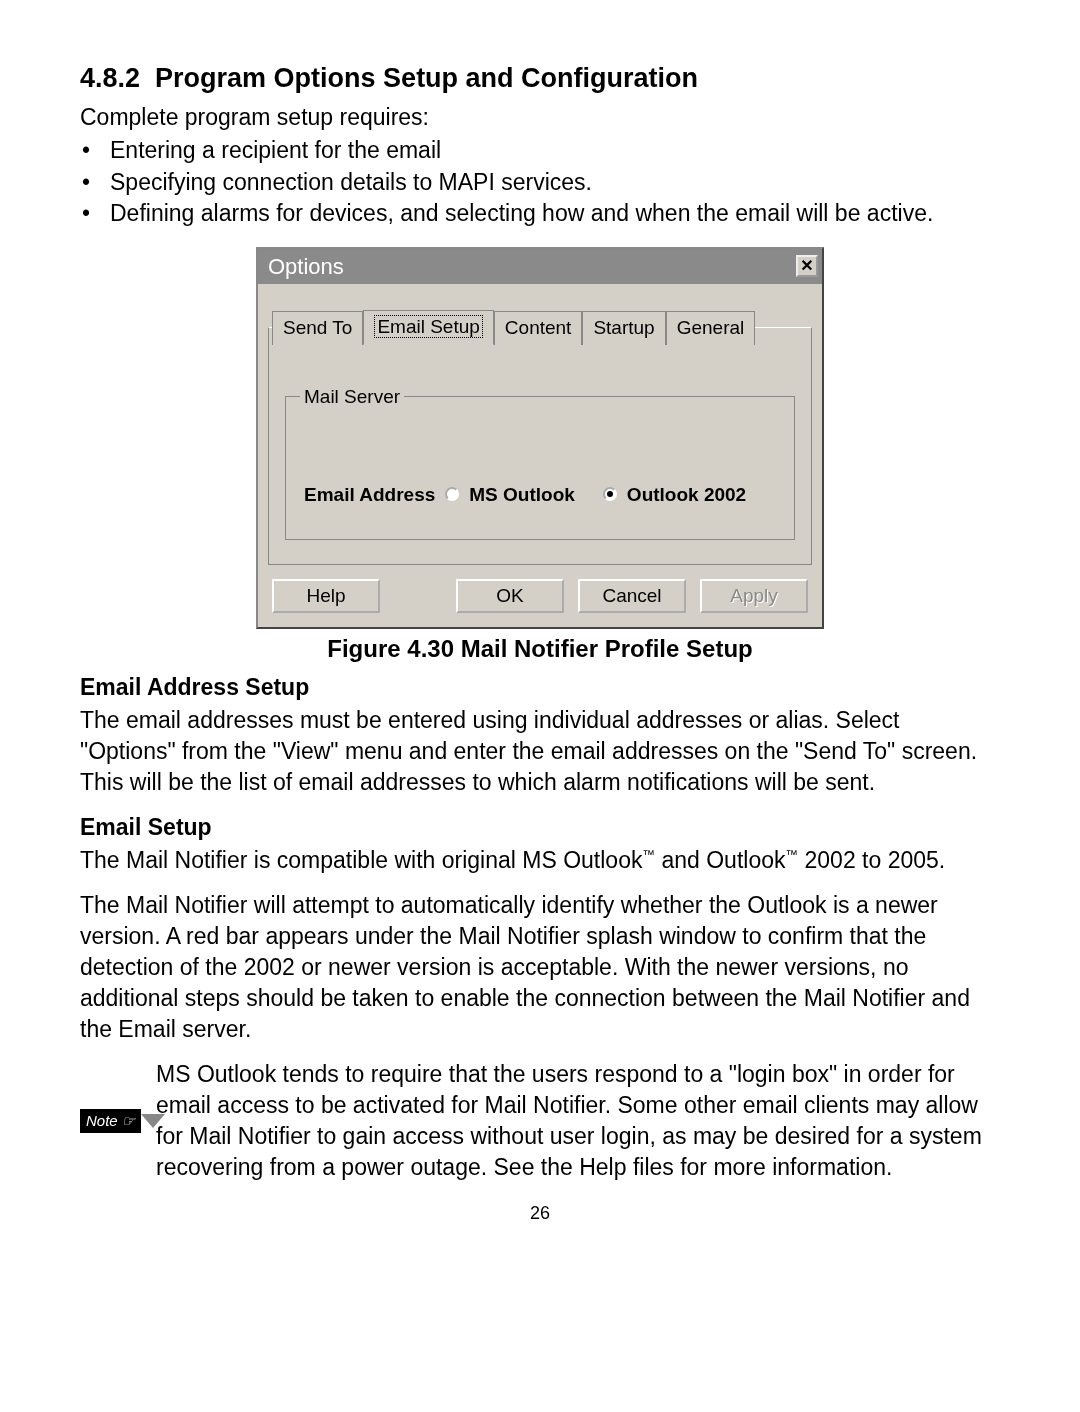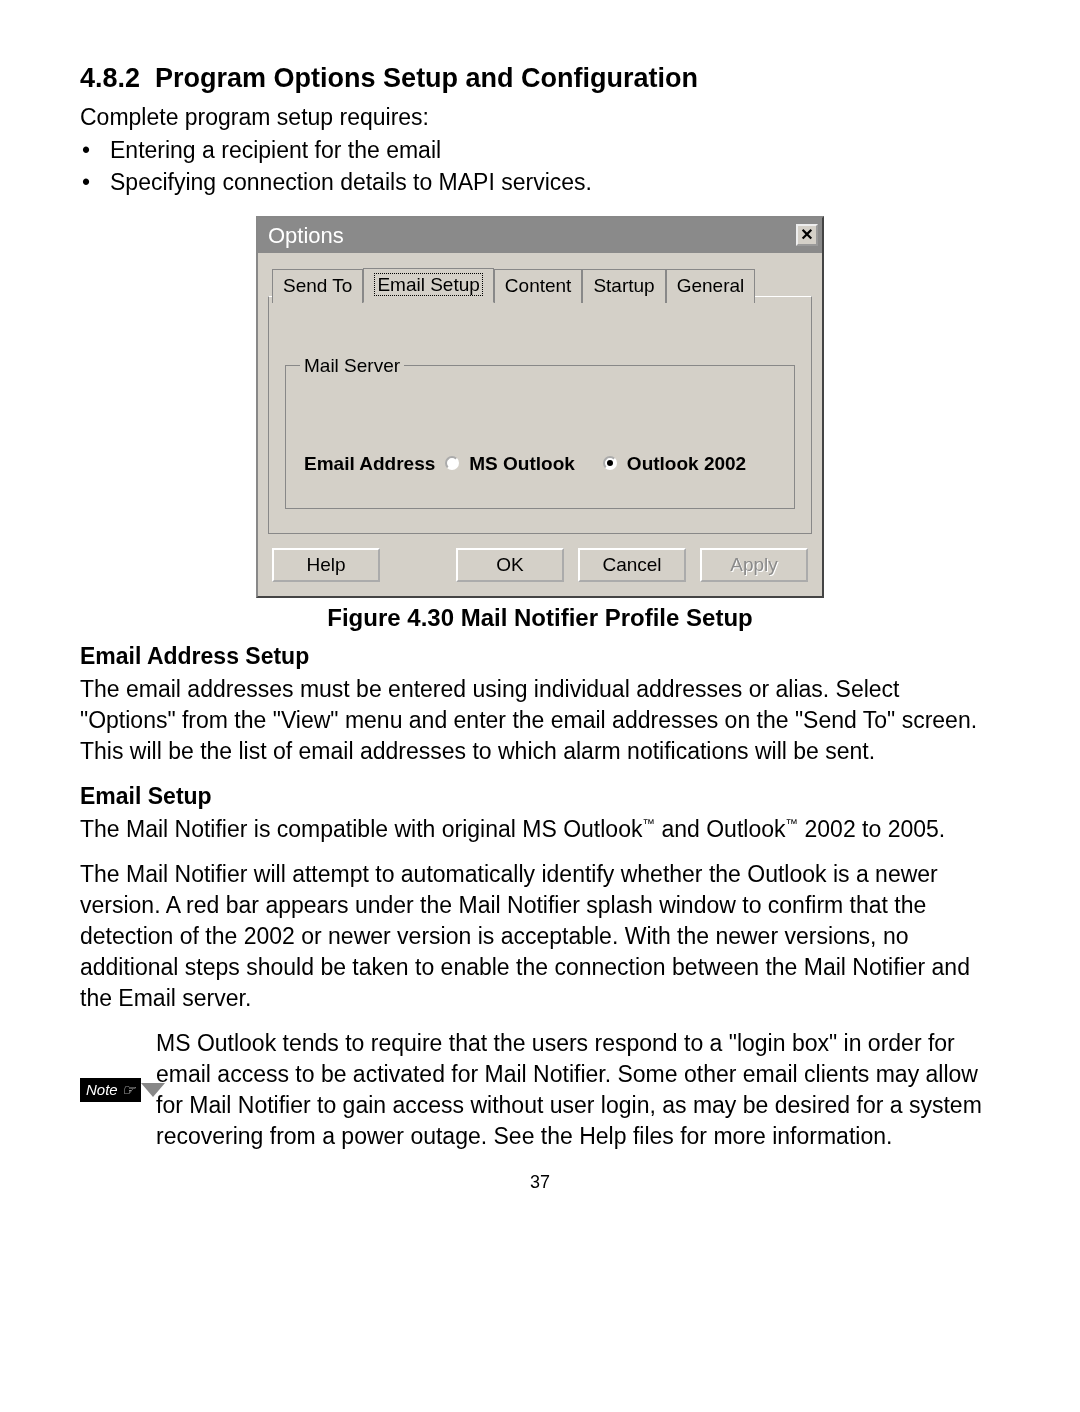--- a/index.html
+++ b/index.html
@@ -39,21 +39,21 @@
     width: 22px; height: 22px; background: #d4d0c8;
     border: 2px outset #eee; display:flex; align-items:center; justify-content:center;
     color:#000; font-weight:bold; font-size:16px; line-height:1;
   }
   .tabs-row { display:flex; align-items:flex-end; padding: 8px 10px 0 14px; gap:0; }
   .tab {
     padding: 3px 10px 4px 10px;
     border: 1px solid #888;
     border-bottom: none;
     background:#d4d0c8;
-    position:relative; top:7px;
+    position:relative; top:18px;
     font-size:19px;
   }
   .tab.active {
     border-bottom: 1px solid #d4d0c8;
     z-index:2;
   }
   .tab.active .tab-label { border-bottom: 1px dotted #000; padding-bottom:1px;
     outline: 1px dotted #000; outline-offset: 1px; outline: none;
   }
   .tab.active .tab-label { border: 1px dotted #000; padding: 0 2px; }
@@ -130,20 +130,21 @@
 
 <h2 class="section">
   <span>4.8.2</span>
   &nbsp;<span>Program Options Setup and Configuration</span>
 </h2>
 
 <p class="intro">Complete program setup requires:</p>
 <ul class="bullets">
   <li>Entering a recipient for the email</li>
   <li>Specifying connection details to MAPI services.</li>
+  <li>Defining alarms for devices, and selecting how and when the email will be active.</li>
 </ul>
 
 <div class="dialog-wrap">
   <div class="dialog">
     <div class="titlebar">
       <span>Options</span>
       <div class="closebtn">
         <span>✕</span>
       </div>
     </div>
@@ -200,13 +201,13 @@
   <div class="noteicon">
     <div class="bar">
         <span>Note</span>
         <span>☞</span>
       </div>
     <div class="tri"></div>
   </div>
   <p style="flex:1;">MS Outlook tends to require that the users respond to a "login box" in order for email access to be activated for Mail Notifier.  Some other email clients may allow for Mail Notifier to gain access without user login, as may be desired for a system recovering from a power outage. See the Help files for more information.</p>
 </div>
 
-<div class="pagenum">37</div>
+<div class="pagenum">26</div>
 
 </body></html>

